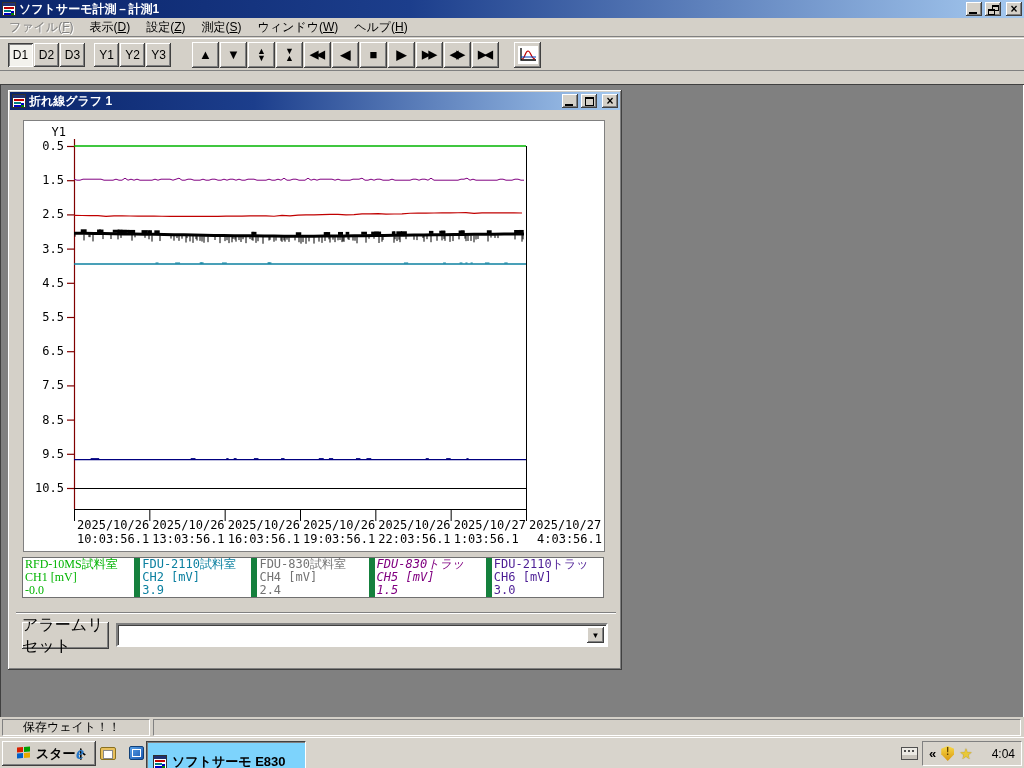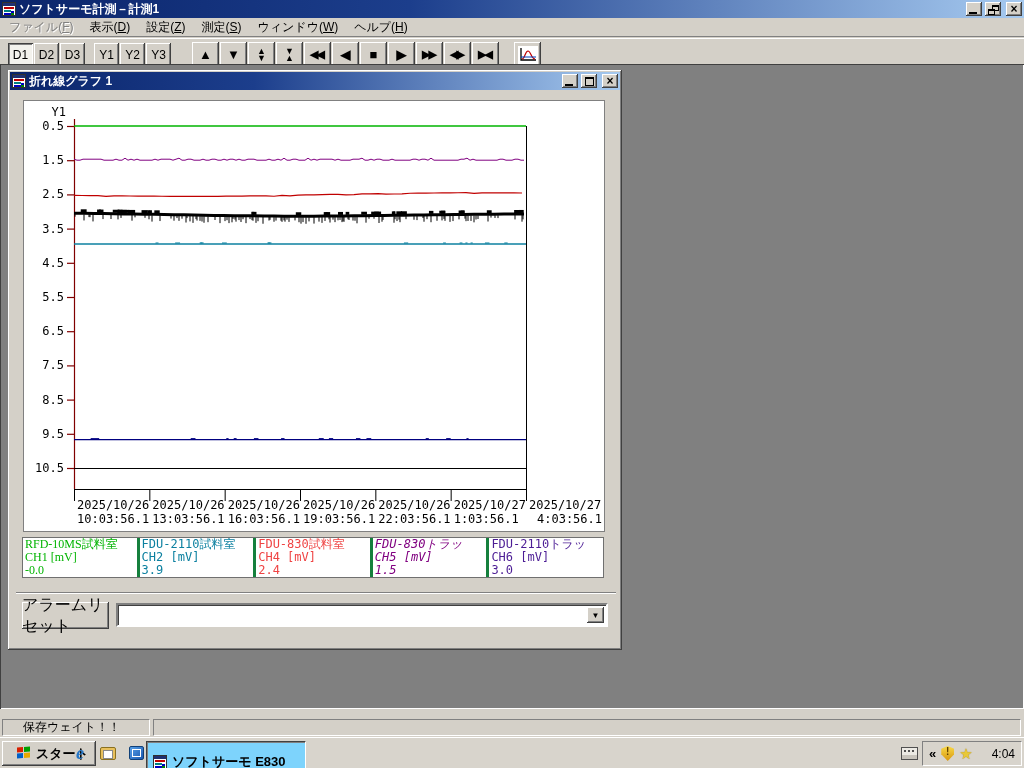--- a/index.html
+++ b/index.html
@@ -47,31 +47,31 @@
            padding-left:8px;background:#D4D0C8;border-top:1px solid #fff;border-bottom:1px solid #808080}
   .tb-group{display:flex;gap:1px}
   .tbtn{width:25px;height:24px;display:flex;align-items:center;justify-content:center;
         font-size:12px;cursor:default;user-select:none}
   .tbtn.nav{width:27px;height:26px;font-size:13px;font-weight:bold}
   .tbtn.nav.pair{font-size:11px;letter-spacing:-2px;padding-right:2px}
   .tbtn .stackcol{display:flex;flex-direction:column;align-items:center;line-height:7px;font-size:9px}
   .gap8{margin-left:9px}.gap20{margin-left:21px}.gap16{margin-left:15px}
 
   
-  #mdi{position:absolute;left:0;top:64px;right:0;height:645px;background:#808080;
+  #mdi{position:absolute;left:0;top:84px;right:0;height:645px;background:#808080;
        box-shadow:inset 1px 1px #404040,inset -1px -1px #fff}
 
   
   #graph-window{position:absolute;left:8px;top:6px;width:614px;height:580px;background:#D4D0C8;
     box-shadow:inset -1px -1px #404040,inset 1px 1px #fff,inset -2px -2px #808080,inset 2px 2px #D4D0C8;
     padding:2px}
   #graph-body{position:relative;width:100%;height:558px;background:#D4D0C8}
   #chart-panel{position:absolute;left:13px;top:10px;width:582px;height:432px;background:#fff;border:1px solid #808080}
   #channel-legend{position:absolute;left:12px;top:447px;width:582px;height:41px;display:flex;border:1px solid #707070;background:#fff}
-  .legend-cell{flex:1;background:#fff;border-left:3px solid #15803d;padding:0 2px;overflow:hidden;
+  .legend-cell{flex:1;background:#fff;border-left:6px solid #15803d;padding:0 2px;overflow:hidden;
                font-family:"DejaVu Sans Mono",monospace;font-size:12px;line-height:13px;white-space:nowrap}
   .legend-cell:first-child{border-left:none}
   #legend-separator{position:absolute;left:6px;top:502px;width:600px;height:2px;border-top:1px solid #808080;border-bottom:1px solid #fff}
   #alarm-reset-button{position:absolute;left:12px;top:512px;width:87px;height:27px;display:flex;
      align-items:center;justify-content:center;font-size:16px;cursor:default}
   #alarm-combo{position:absolute;left:106px;top:513px;width:492px;height:24px}
   #alarm-combo input{position:absolute;inset:2px 20px 2px 2px;border:none;outline:none;
      font:12px "Liberation Sans",sans-serif;background:#fff}
   #combo-drop{position:absolute;right:2px;top:2px;bottom:2px;width:17px;display:flex;align-items:center;justify-content:center;font-size:8px}
 
@@ -472,21 +472,21 @@
             <div class="legend-cell" style="color: rgb(0, 180, 0); font-family: Liberation Serif, serif;">
               <div>RFD-10MS試料室</div>
               <div>CH1 [mV]</div>
               <div>-0.0</div>
             </div>
             <div class="legend-cell" style="color: rgb(12, 128, 160);">
               <div>FDU-2110試料室</div>
               <div>CH2 [mV]</div>
               <div>3.9</div>
             </div>
-            <div class="legend-cell" style="color: #ef4444;">
+            <div class="legend-cell" style="color: #737373;">
               <div>FDU-830試料室</div>
               <div>CH4 [mV]</div>
               <div>2.4</div>
             </div>
             <div class="legend-cell" style="color: rgb(128, 0, 128); font-style: italic;">
               <div>FDU-830トラッ</div>
               <div>CH5 [mV]</div>
               <div>1.5</div>
             </div>
             <div class="legend-cell" style="color: #4c1d95;">

